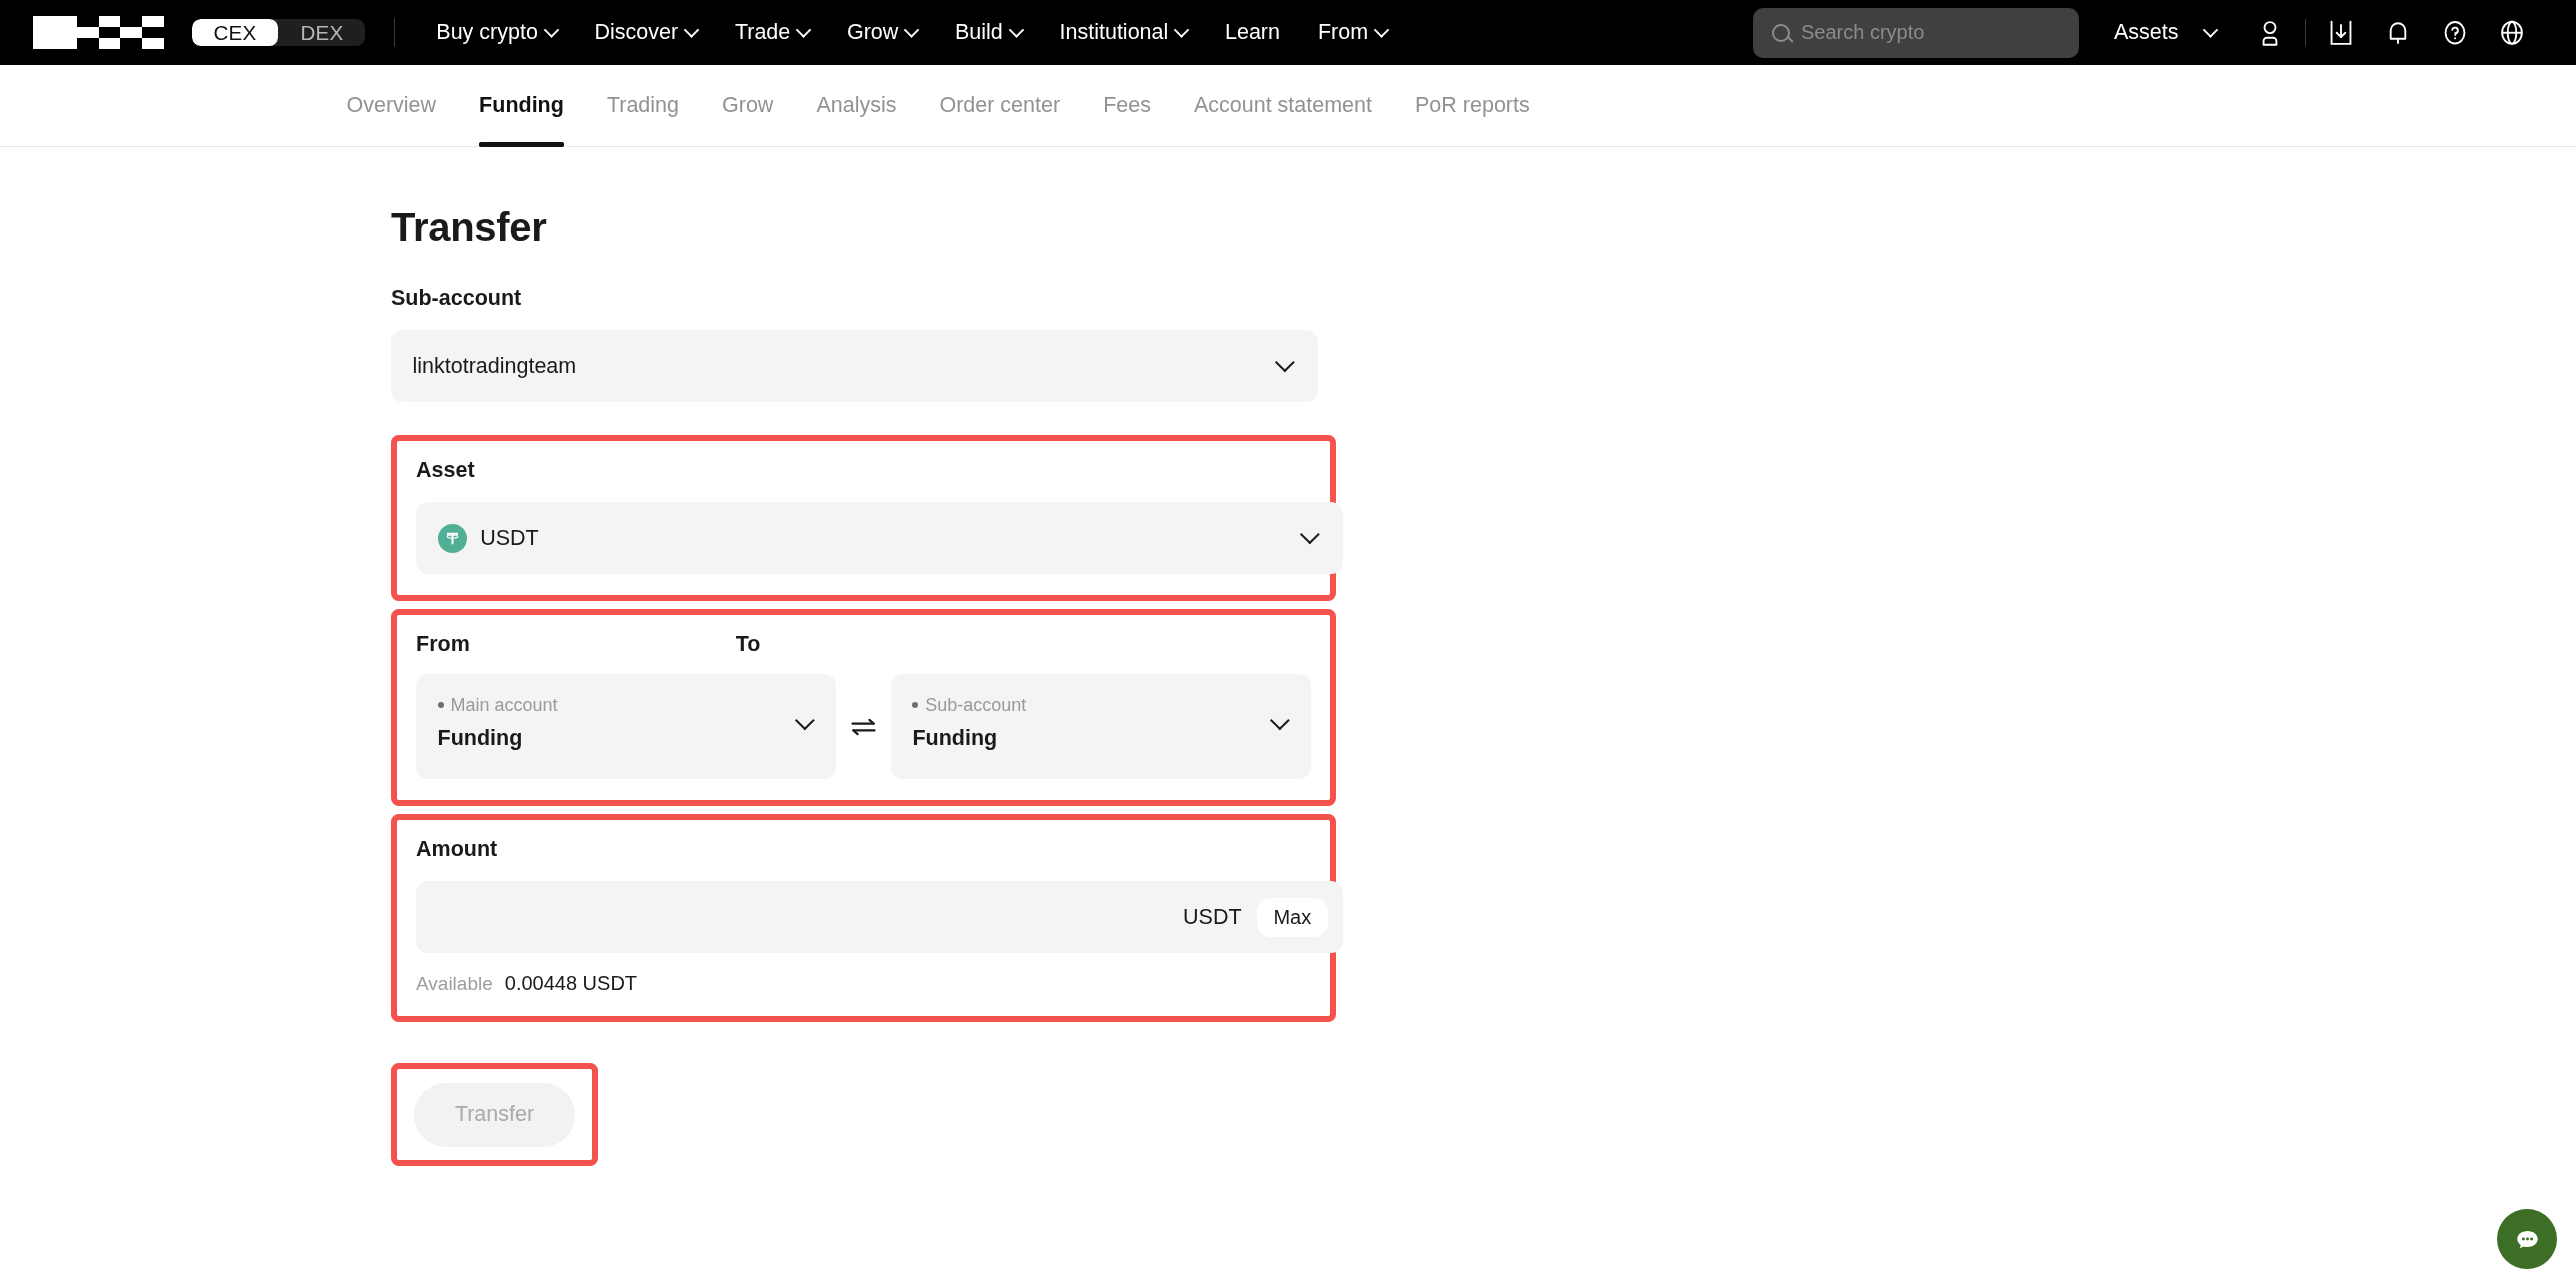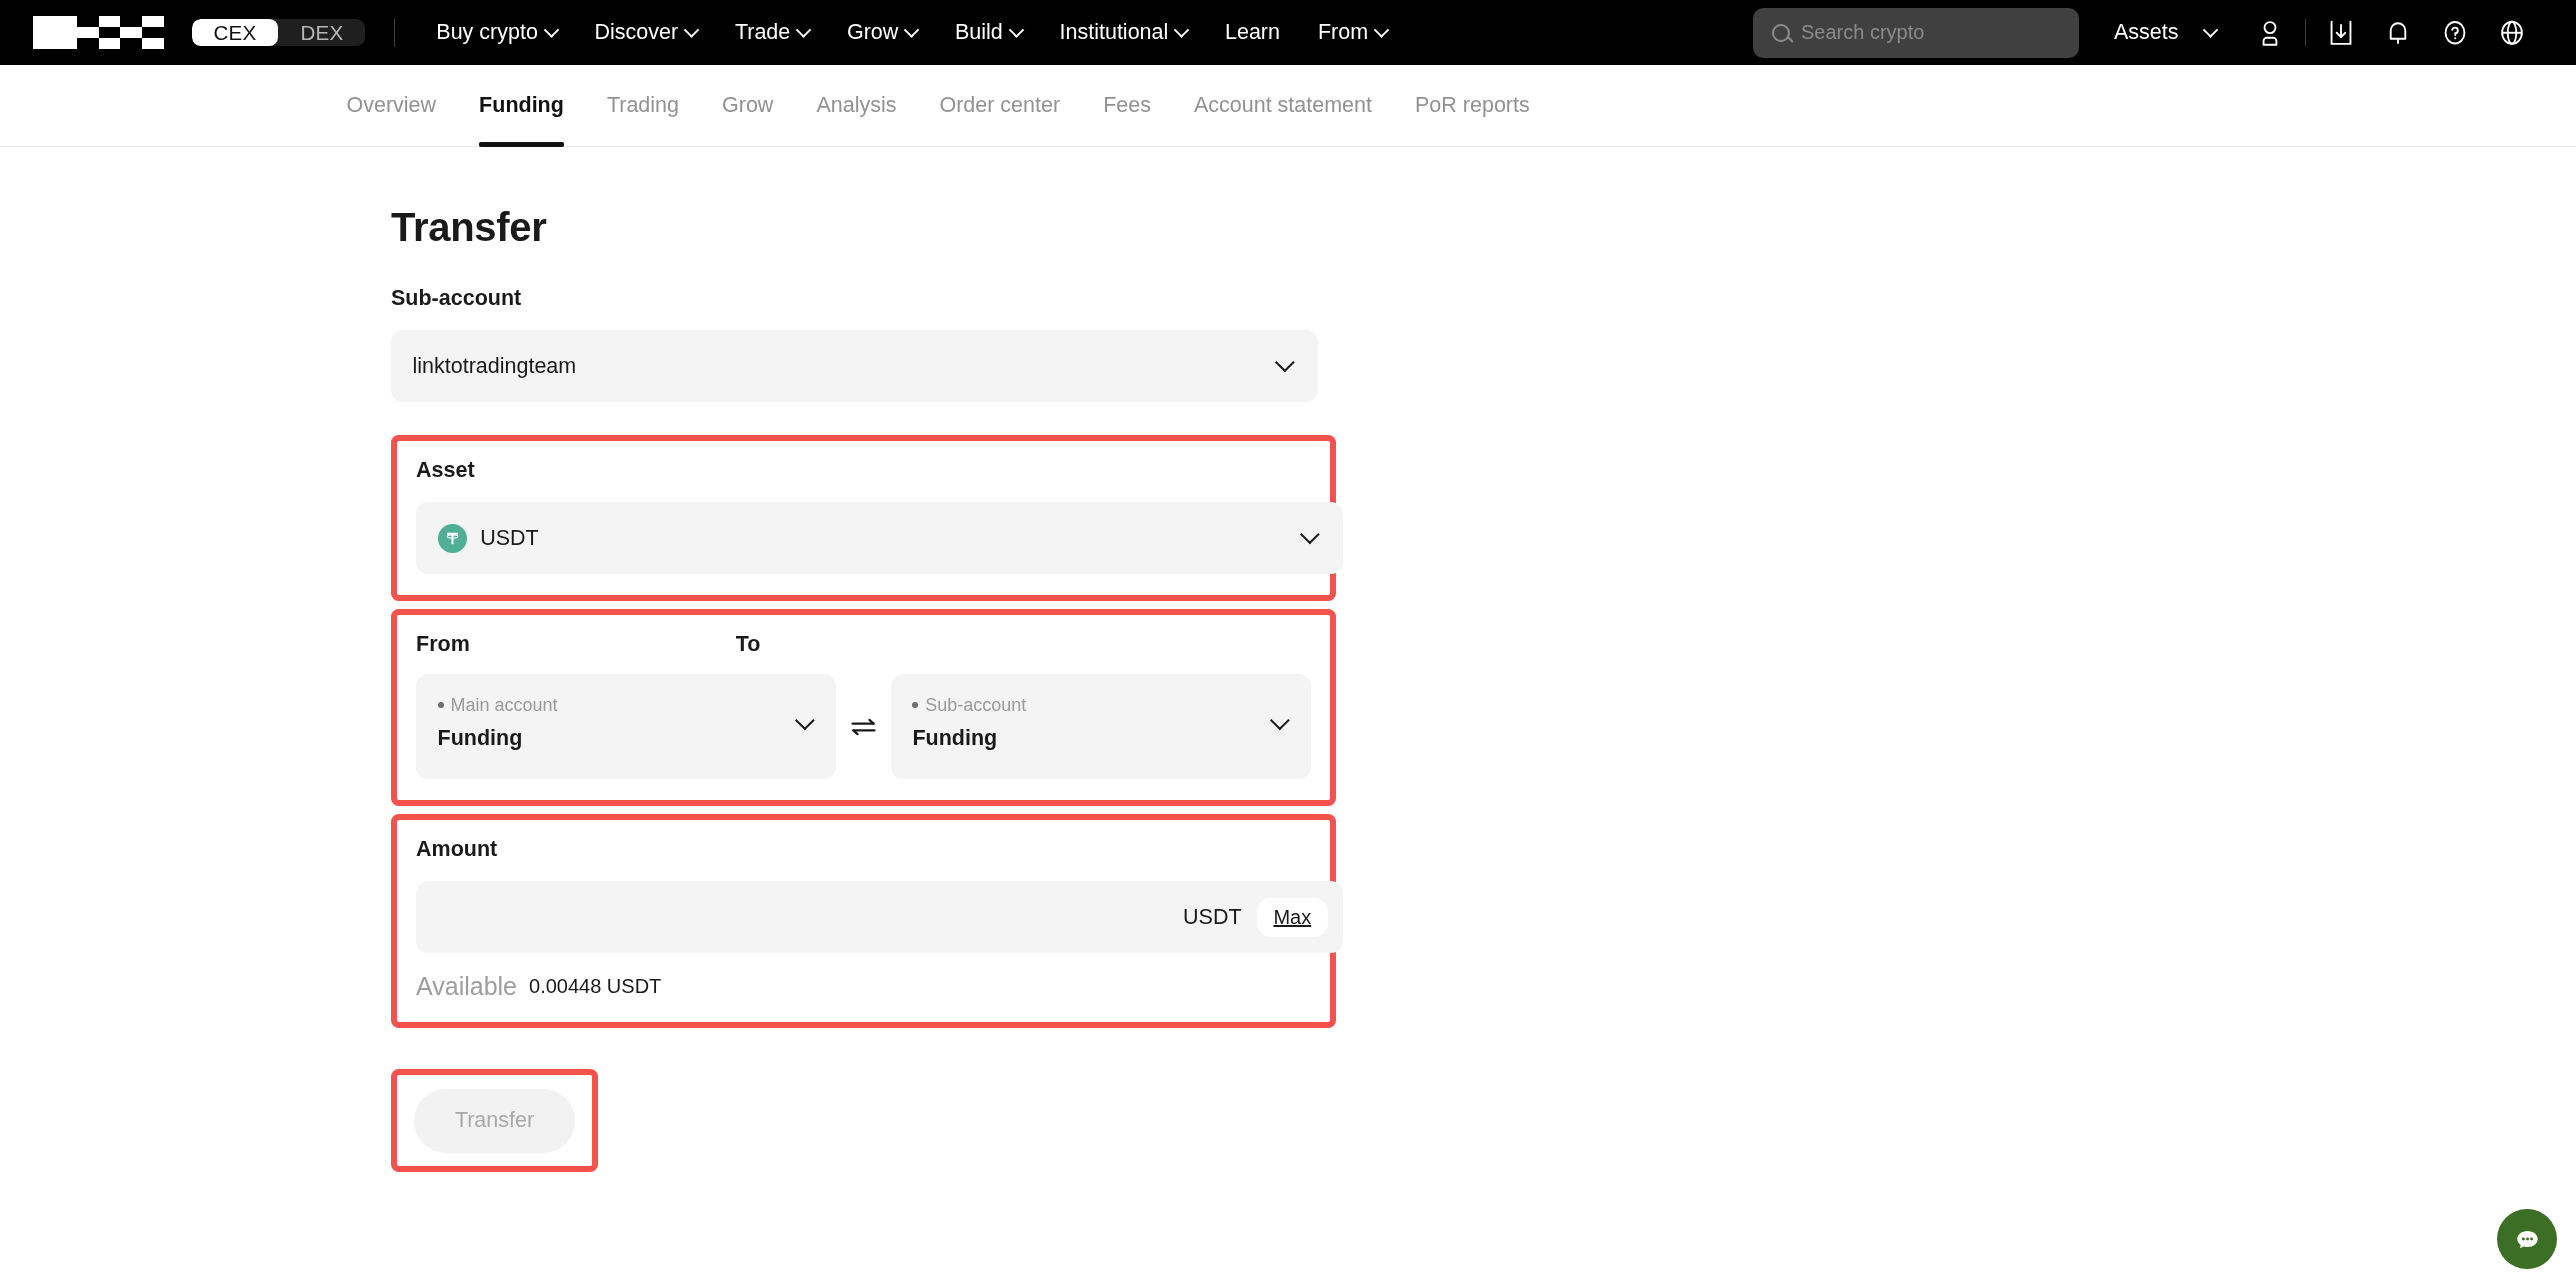--- a/index.html
+++ b/index.html
@@ -206,24 +206,24 @@
     padding: 0 15.5px 0 21.5px;
   }
   .amt-input {
     flex: 1; height: 100%; border: 0; outline: 0; background: transparent;
     font-family: "Liberation Sans", sans-serif; font-size: 21.5px; color: #1a1a1a;
   }
   .amt-unit { font-size: 21.5px; color: #1a1a1a; margin-right: 15.5px; }
   .maxbtn {
     background: #ffffff; border-radius: 13.7px;
     padding: 9.4px 16.3px; font-size: 20px; color: #1a1a1a; cursor: pointer;
-    font-weight: 400; line-height: 1; text-decoration: underline;
+    font-weight: 400; line-height: 1;
   }
   .avail-row { margin-top: 19px; display: flex; align-items: center; gap: 12px; }
-  .avail-lbl { font-size: 25px; color: #9d9d9d; }
+  .avail-lbl { font-size: 19px; color: #9d9d9d; }
   .avail-val { font-size: 20px; color: #1a1a1a; }
 
   
   .btn-hl {
     margin-top: 41px; display: inline-block;
     border: 6px solid #f4524d; border-radius: 7.7px; padding: 13.7px 17px;
   }
   .transfer-btn {
     width: 161px; height: 64px; border-radius: 32px;
     background: #f2f2f2; color: #a9a9a9; border: 0;

